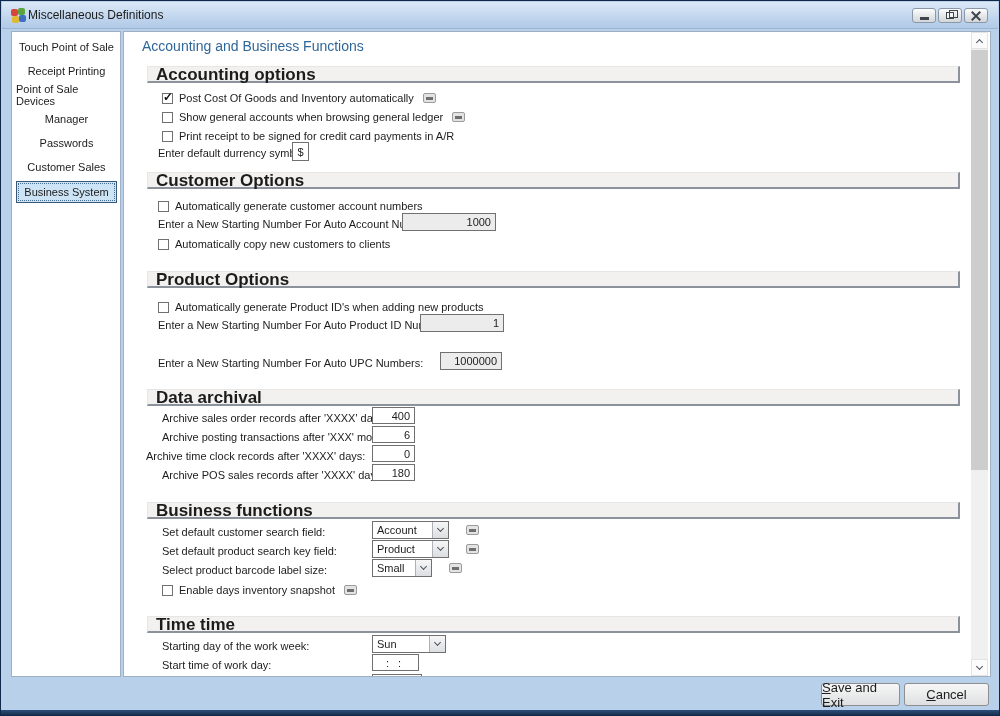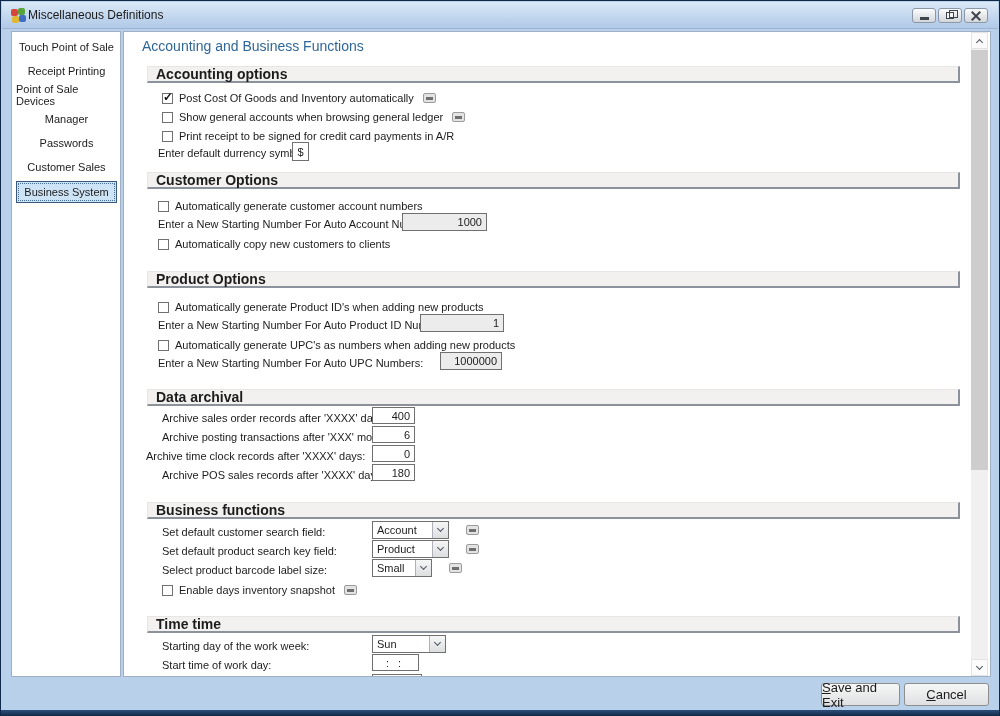--- a/index.html
+++ b/index.html
@@ -38,21 +38,21 @@
                color:#1c1c1c; display:flex; align-items:center; justify-content:center;
                cursor:default; }
   .side-item.selected { height:22px; background:#cde3f6; border:1px solid #36597c;
                outline:1px dotted #4a6e91; outline-offset:-3px; }
   .main { position:absolute; left:122px; top:30px; width:868px; height:646px;
           background:#fff; border:1px solid #9fb0c4; overflow:hidden; }
   .page-title { position:absolute; left:18px; top:6px; font-size:14px; color:#2f6699; }
   .secbar { position:absolute; left:23px; width:813px; height:17px; background:#f2f1ef;
             border-top:1px solid #e7e6e4; border-left:1px solid #e7e6e4;
             border-right:2px solid #8b929c; border-bottom:2px solid #8b929c;
-            font-size:14px; font-weight:bold; color:#1c1c1c; line-height:15px;
+            font-size:17px; font-weight:bold; color:#1c1c1c; line-height:15px;
             padding-left:8px; }
   .row { position:absolute; height:18px; display:flex; align-items:center;
          font-size:11px; color:#1c1c1c; white-space:nowrap;padding-left:10px; }
   .cb { width:11px; height:11px; border:1px solid #707070; background:#fff;
         margin-right:6px; position:relative; flex:0 0 auto; cursor:default; }
   .cb.checked::after { content:"✓"; position:absolute; left:0px; top:-4px;
         font-size:12px; font-weight:bold; color:#111; }
   .mini { width:13px; height:10px; border:1px solid #9b9b9b; border-radius:2px;
           background:#e3e3e3; margin-left:9px; position:relative; flex:0 0 auto; }
   .mini::after { content:""; position:absolute; left:2px; right:2px; top:3px;
@@ -144,37 +144,33 @@
     </div>
     <div class="row" style="left:24px;top:112px">Enter default durrency symbol:</div>
     <input class="fld center" style="left: 168px; top: 110px; width: 17px; height: 19px;" value="$">
 
     <div class="secbar" style="top:140px">Customer Options</div>
     <div class="row" style="left:24px;top:165px">
       <span class="cb"></span>
       <span>Automatically generate customer account numbers</span>
     </div>
     <div class="row" style="left:24px;top:183px">Enter a New Starting Number For Auto Account Numbers:</div>
-    <input class="fld gray" style="left: 278px; top: 181px; width: 85px; height: 18px;" value="1000">
+    <input class="fld gray" style="left: 278px; top: 181px; width: 94px; height: 18px;" value="1000">
     <div class="row" style="left:24px;top:203px">
       <span class="cb"></span>
       <span>Automatically copy new customers to clients</span>
     </div>
 
     <div class="secbar" style="top:239px">Product Options</div>
     <div class="row" style="left:24px;top:266px">
       <span class="cb"></span>
       <span>Automatically generate Product ID's when adding new products</span>
     </div>
     <div class="row" style="left:24px;top:284px">Enter a New Starting Number For Auto Product ID Numbers:</div>
     <input class="fld gray" style="left: 296px; top: 282px; width: 84px; height: 18px;" value="1">
-    <div class="row" style="left:24px;top:304px">
-      <span class="cb"></span>
-      <span>Automatically generate UPC's as numbers when adding new products</span>
-    </div>
     <div class="row" style="left:24px;top:322px">Enter a New Starting Number For Auto UPC Numbers:</div>
     <input class="fld gray" style="left: 316px; top: 320px; width: 62px; height: 18px;" value="1000000">
 
     <div class="secbar" style="top:357px">Data archival</div>
     <div class="row" style="left:28px;top:377px">Archive sales order records after 'XXXX' days:</div>
     <input class="fld" style="left: 248px; top: 375px; width: 43px; height: 17px;" value="400">
     <div class="row" style="left:28px;top:396px">Archive posting transactions after 'XXX' months:</div>
     <input class="fld" style="left: 248px; top: 394px; width: 43px; height: 17px;" value="6">
     <div class="row" style="left:12px;top:415px">Archive time clock records after 'XXXX' days:</div>
     <input class="fld" style="left: 248px; top: 413px; width: 43px; height: 17px;" value="0">

